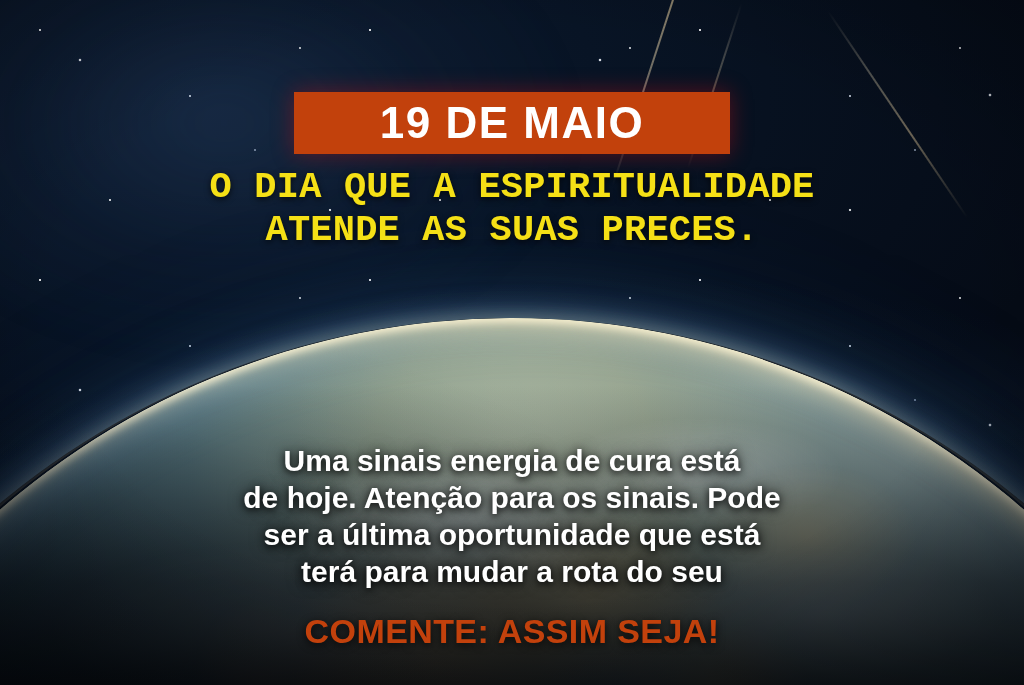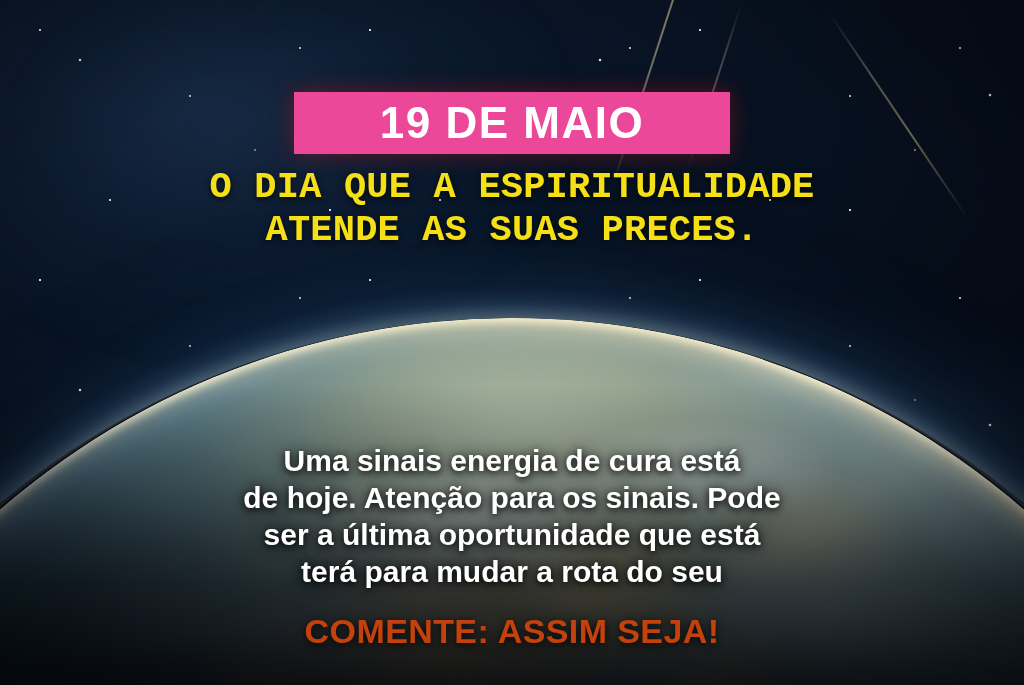--- a/index.html
+++ b/index.html
@@ -226,21 +226,21 @@
     text-align: center;
   }
 
   .date-badge {
     position: absolute;
     left: 50%;
     transform: translateX(-50%);
     top: 92px;
     width: 436px;
     height: 62px;
-    background: #ec4899;
+    background: #c2410c;
     display: flex;
     align-items: center;
     justify-content: center;
     box-shadow: 0 0 22px rgba(242,15,18,0.35);
   }
   .date-badge span {
     color: #ffffff;
     font-size: 44px;
     font-weight: 700;
     letter-spacing: 1.5px;

